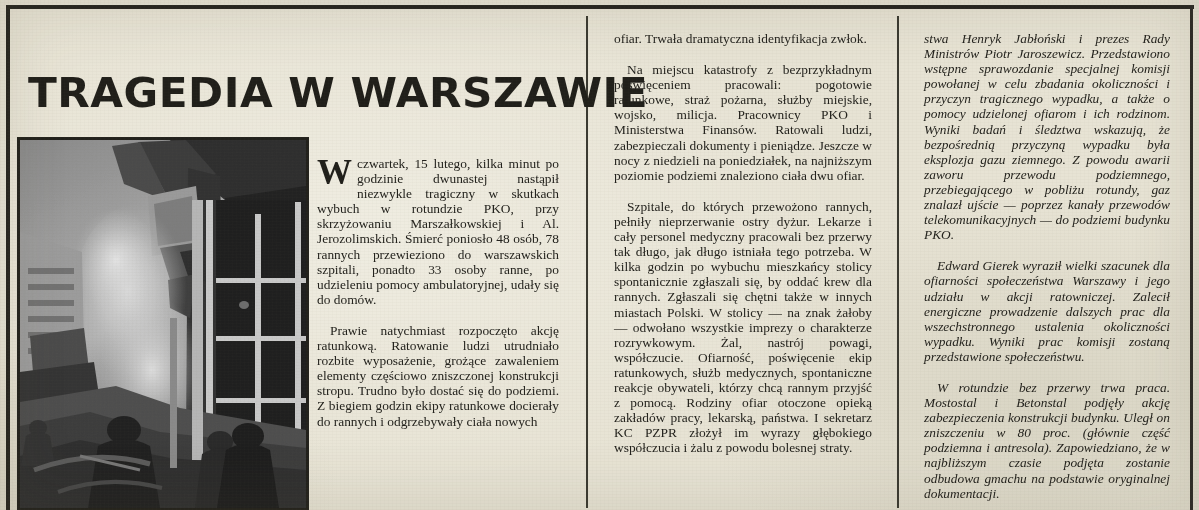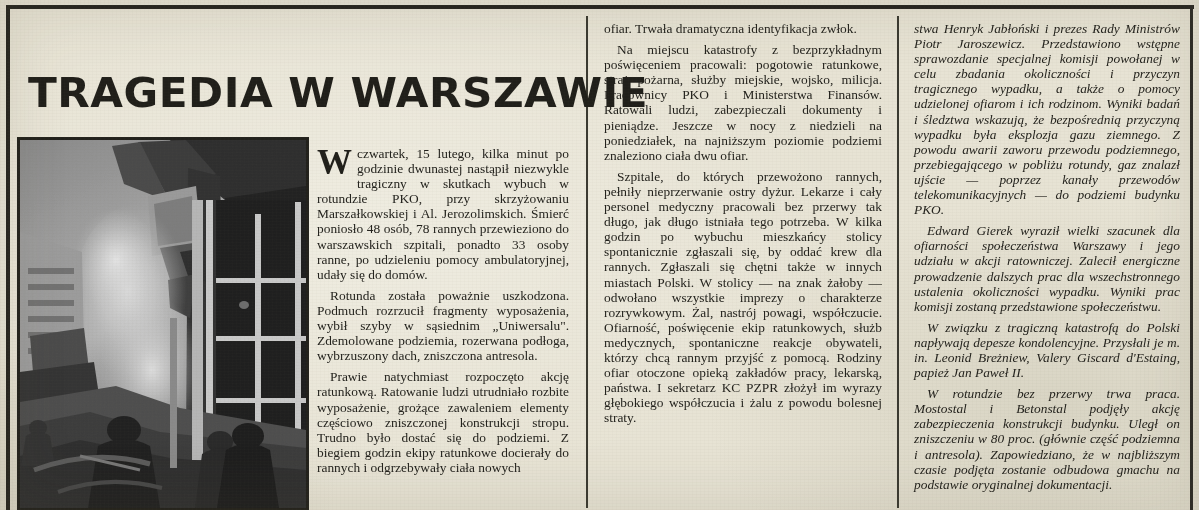--- a/index.html
+++ b/index.html
@@ -112,21 +112,21 @@
   .col {
     position: absolute;
     text-align: justify;
     text-justify: inter-word;
     font-size: 13.4px;
     line-height: 15.1px;
     color: #23221d;
     z-index: 9;
     hyphens: manual;
   }
-  .col p { margin: 6px; text-indent: 13px; }
+  .col p { margin: 16px; text-indent: 13px; }
   .col p.noindent { text-indent: 0; }
 
   #col1 {
     left: 17px;
     top: 140px;
     width: 558px;
   }
   #col1-spacer {
     float: left;
     width: 300px;
@@ -265,32 +265,30 @@
       <path d="M38 352 q50 -18 104 -4" stroke="#46453c" stroke-width="4" fill="none"></path>
       <path d="M60 316 L120 330" stroke="#7a7769" stroke-width="3" fill="none"></path>
 
       <rect x="0" y="0" width="286" height="368" fill="#9a9789" opacity="0.10" filter="url(#rough)"></rect>
     </svg>
   </div>
 
   <div id="col1" class="col">
     <div id="col1-spacer"></div>
     <p class="noindent"><span class="dropcap">W</span><span>czwartek, 15 lutego, kilka minut po godzinie dwunastej nastąpił niezwykle tragiczny w skutkach wybuch w rotundzie PKO, przy skrzyżowaniu Marszałkowskiej i Al. Jerozolimskich. Śmierć poniosło 48 osób, 78 rannych przewieziono do warszawskich szpitali, ponadto 33 osoby ranne, po udzieleniu pomocy ambulatoryjnej, udały się do domów.</span></p>
-    <p><span>Rotunda została poważnie uszkodzona. Podmuch rozrzucił fragmenty wyposażenia, wybił szyby w sąsiednim „Uniwersalu". Zdemolowane podziemia, rozerwana podłoga, wybrzuszony dach, zniszczona antresola.</span></p>
     <p><span>Prawie natychmiast rozpoczęto akcję ratunkową. Ratowanie ludzi utrudniało rozbite wyposażenie, grożące zawaleniem elementy częściowo zniszczonej konstrukcji stropu. Trudno było dostać się do podziemi. Z biegiem godzin ekipy ratunkowe docierały do rannych i odgrzebywały ciała nowych</span></p>
   </div>
 
   <div id="col2" class="col">
     <p class="noindent"><span>ofiar. Trwała dramatyczna identyfikacja zwłok.</span></p>
     <p><span>Na miejscu katastrofy z bezprzykładnym poświęceniem pracowali: pogotowie ratunkowe, straż pożarna, służby miejskie, wojsko, milicja. Pracownicy PKO i Ministerstwa Finansów. Ratowali ludzi, zabezpieczali dokumenty i pieniądze. Jeszcze w nocy z niedzieli na poniedziałek, na najniższym poziomie podziemi znaleziono ciała dwu ofiar.</span></p>
     <p><span>Szpitale, do których przewożono rannych, pełniły nieprzerwanie ostry dyżur. Lekarze i cały personel medyczny pracowali bez przerwy tak długo, jak długo istniała tego potrzeba. W kilka godzin po wybuchu mieszkańcy stolicy spontanicznie zgłaszali się, by oddać krew dla rannych. Zgłaszali się chętni także w innych miastach Polski. W stolicy — na znak żałoby — odwołano wszystkie imprezy o charakterze rozrywkowym. Żal, nastrój powagi, współczucie. Ofiarność, poświęcenie ekip ratunkowych, służb medycznych, spontaniczne reakcje obywateli, którzy chcą rannym przyjść z pomocą. Rodziny ofiar otoczone opieką zakładów pracy, lekarską, państwa. I sekretarz KC PZPR złożył im wyrazy głębokiego współczucia i żalu z powodu bolesnej straty.</span></p>
   </div>
 
   <div id="col3" class="col">
     <p class="noindent"><span>stwa Henryk Jabłoński i prezes Rady Ministrów Piotr Jaroszewicz. Przedstawiono wstępne sprawozdanie specjalnej komisji powołanej w celu zbadania okoliczności i przyczyn tragicznego wypadku, a także o pomocy udzielonej ofiarom i ich rodzinom. Wyniki badań i śledztwa wskazują, że bezpośrednią przyczyną wypadku była eksplozja gazu ziemnego. Z powodu awarii zaworu przewodu podziemnego, przebiegającego w pobliżu rotundy, gaz znalazł ujście — poprzez kanały przewodów telekomunikacyjnych — do podziemi budynku PKO.</span></p>
     <p><span>Edward Gierek wyraził wielki szacunek dla ofiarności społeczeństwa Warszawy i jego udziału w akcji ratowniczej. Zalecił energiczne prowadzenie dalszych prac dla wszechstronnego ustalenia okoliczności wypadku. Wyniki prac komisji zostaną przedstawione społeczeństwu.</span></p>
-    <p><span>W związku z tragiczną katastrofą do Polski napływają depesze kondolencyjne. Przysłali je m. in. Leonid Breżniew, Valery Giscard d'Estaing, papież Jan Paweł II.</span></p>
     <p><span>W rotundzie bez przerwy trwa praca. Mostostal i Betonstal podjęły akcję zabezpieczenia konstrukcji budynku. Uległ on zniszczeniu w 80 proc. (głównie część podziemna i antresola). Zapowiedziano, że w najbliższym czasie podjęta zostanie odbudowa gmachu na podstawie oryginalnej dokumentacji.</span></p>
   </div>
 
   <div id="grain"></div>
   <div id="vignette"></div>
 </div>
 
 </body></html>

